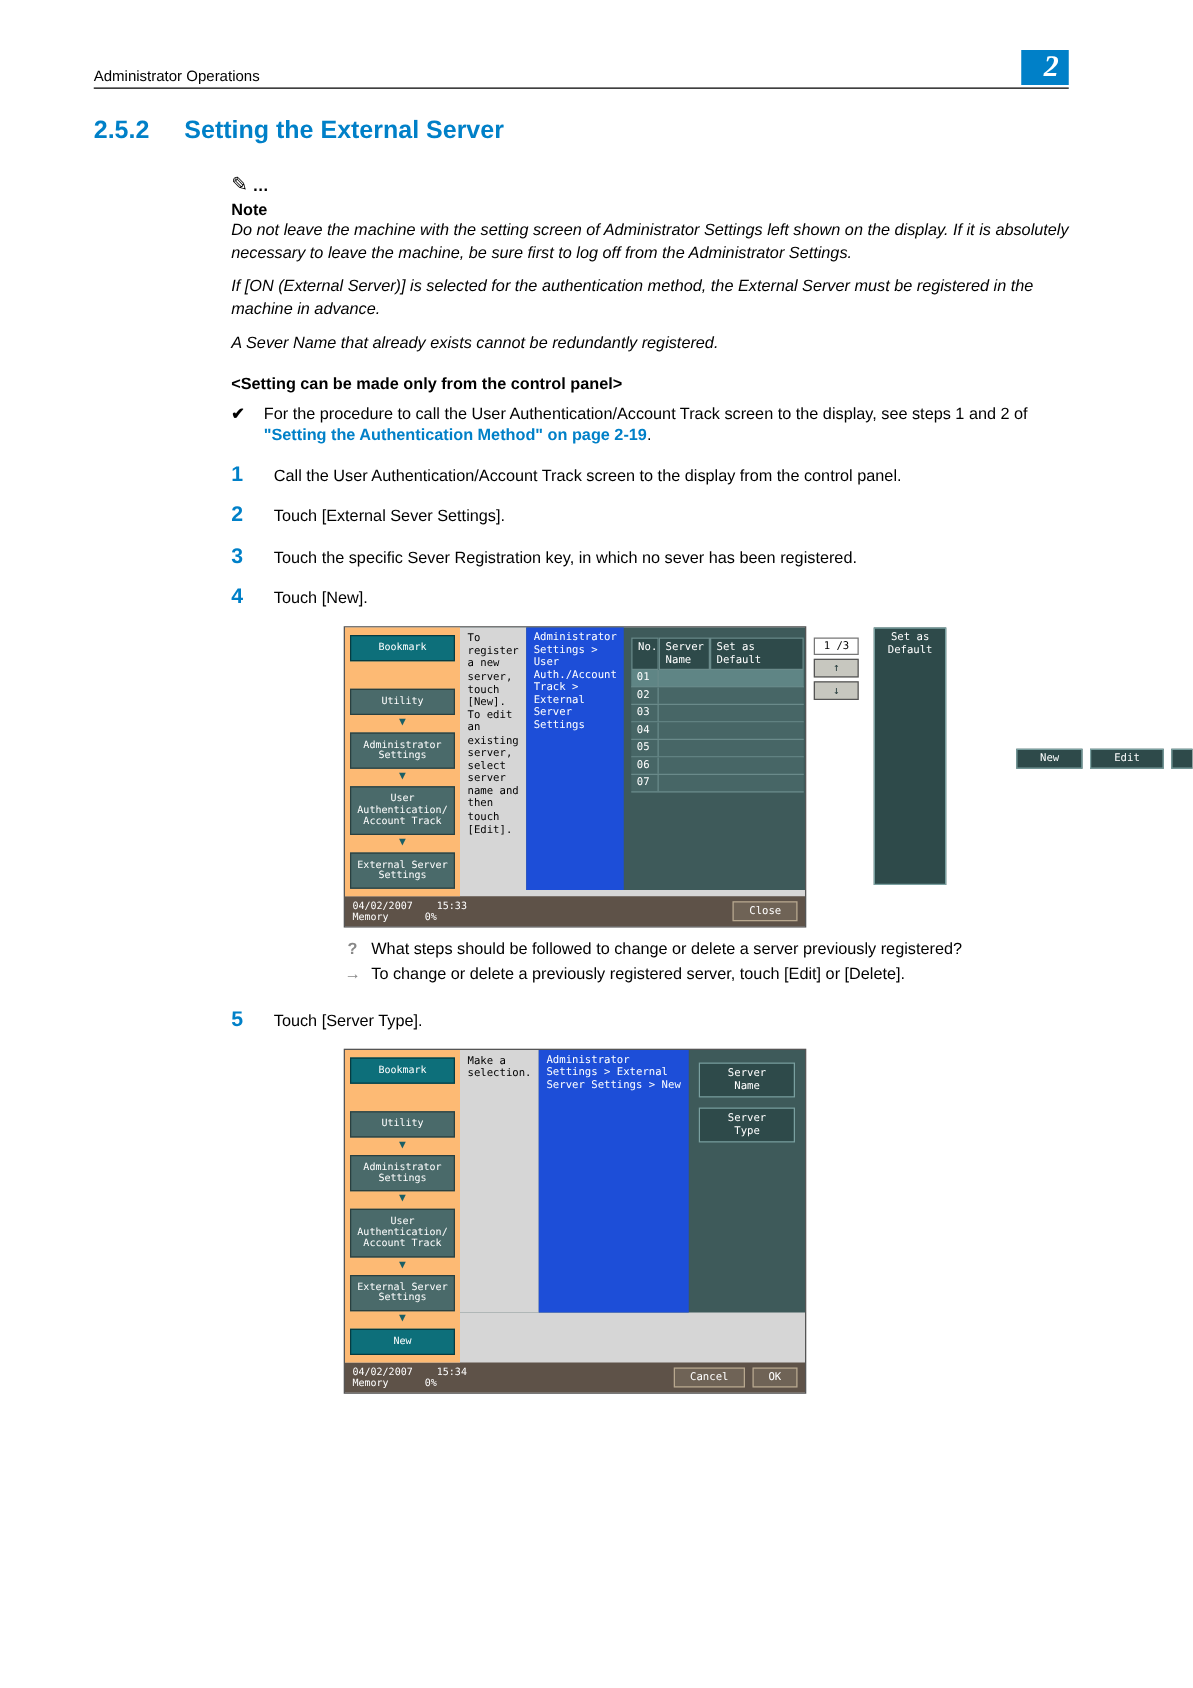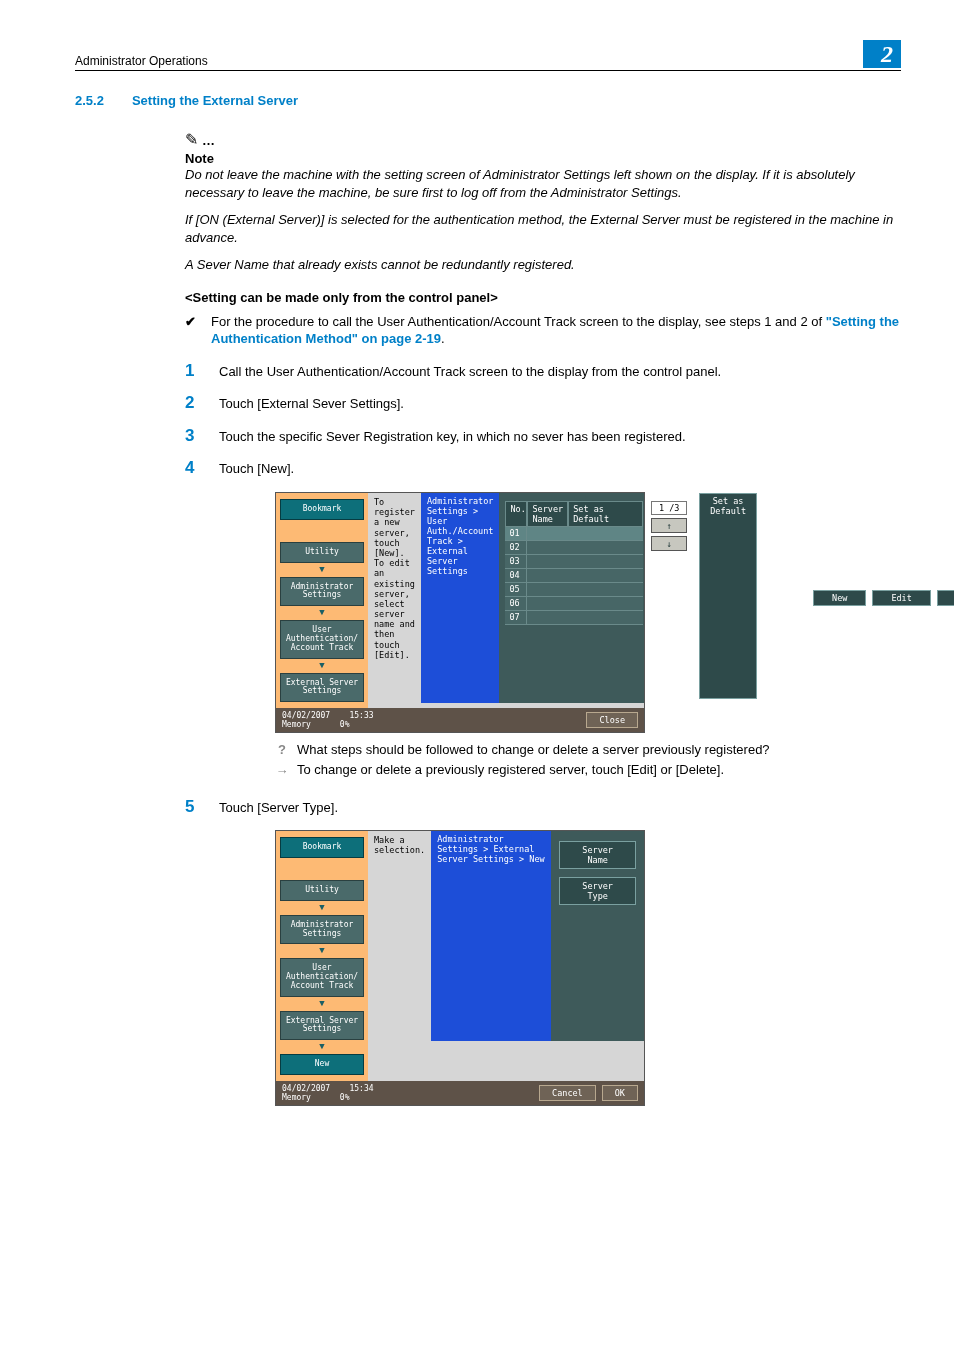--- a/index.html
+++ b/index.html
@@ -5,21 +5,21 @@
   * { box-sizing: border-box; }
   body {
     margin: 0;
     font-family: Arial, Helvetica, sans-serif;
     font-size: 13px;
     color: #000;
     background: #fff;
     width: 954px;
   }
   .page {
-    padding: 40px 53px 40px 75px;
+    padding: 40px 99px 40px 75px;
   }
   .topbar {
     display: flex;
     justify-content: space-between;
     align-items: flex-end;
     border-bottom: 1px solid #000;
     padding-bottom: 2px;
     margin-bottom: 22px;
   }
   .topbar-left {
@@ -46,21 +46,21 @@
     left: 0; top: 0; bottom: 0;
     width: 10px;
     background: linear-gradient(135deg, transparent 49%, #0080c8 51%);
   }
   .chapnum-box::before { display:none; }
   .section-heading {
     display: flex;
     gap: 28px;
     color: #0080c8;
     font-weight: bold;
-    font-size: 13px;
+    font-size: 20px;
     margin-bottom: 22px;
   }
   .content-col {
     margin-left: 110px;
   }
   .note-block { margin-bottom: 16px; }
   .note-icon-row { margin-bottom: 2px; }
   .note-label { font-weight: bold; font-size: 13px; }
   .note-body { font-style: italic; font-size: 13px; line-height: 1.35; margin-bottom: 10px; }
   .panel-only { font-weight: bold; font-size: 13px; margin-bottom: 8px; }

